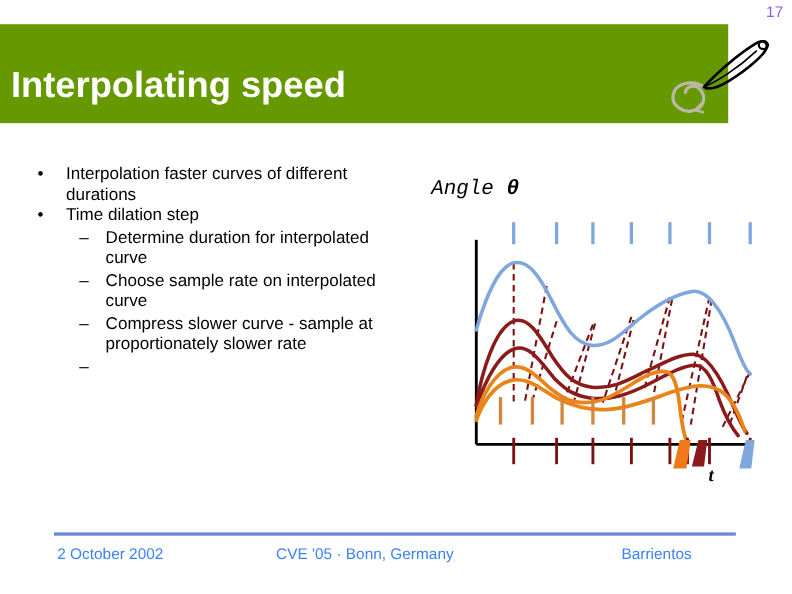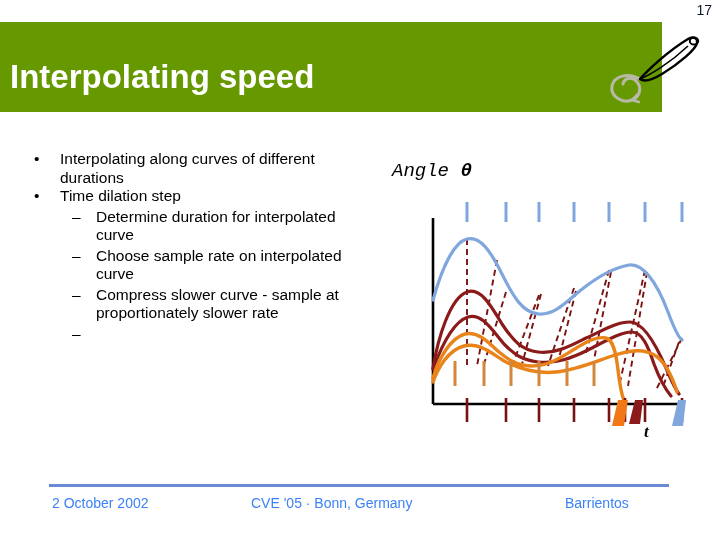--- a/index.html
+++ b/index.html
@@ -34,21 +34,21 @@
     line-height: 38px;
     color: #ffffff;
     font-family: "Liberation Sans", sans-serif;
     letter-spacing: 0px;
   }
   #page-number {
     position: absolute;
     right: 8px;
     top: 2px;
     font-size: 14px;
-    color: #0f172a;
+    color: #8b5cf6;
     font-family: "Liberation Sans", sans-serif;
   }
   #pen-doodle {
     position: absolute;
     left: 596px;
     top: 18px;
     width: 110px;
     height: 100px;
   }
 
@@ -167,21 +167,21 @@
 
     <path d="M44,61 C52,52 72,33 92,21 C97,18 102,20 101,25 C100,31 84,45 66,56 C56,62 48,64 44,61 Z" fill="none" stroke="#000000" stroke-width="2.4" stroke-linejoin="round"></path>
     <ellipse cx="98" cy="23" rx="4.2" ry="3.6" fill="none" stroke="#000000" stroke-width="2"></ellipse>
     <path d="M44,61 C54,57 74,45 92,28" fill="none" stroke="#000000" stroke-width="1.6"></path>
   </svg>
 
   <div id="bullets">
 
     <div class="b1">
       <span class="mark">•</span>
-      <span>Interpolating along curves of different durations</span>
+      <span>Interpolation faster curves of different durations</span>
     </div>
 
     <div class="b1">
       <span class="mark">•</span>
       <span>Time dilation step</span>
     </div>
 
     <div class="b2">
       <span class="mark">–</span>
       <span>Determine duration for interpolated curve</span>

